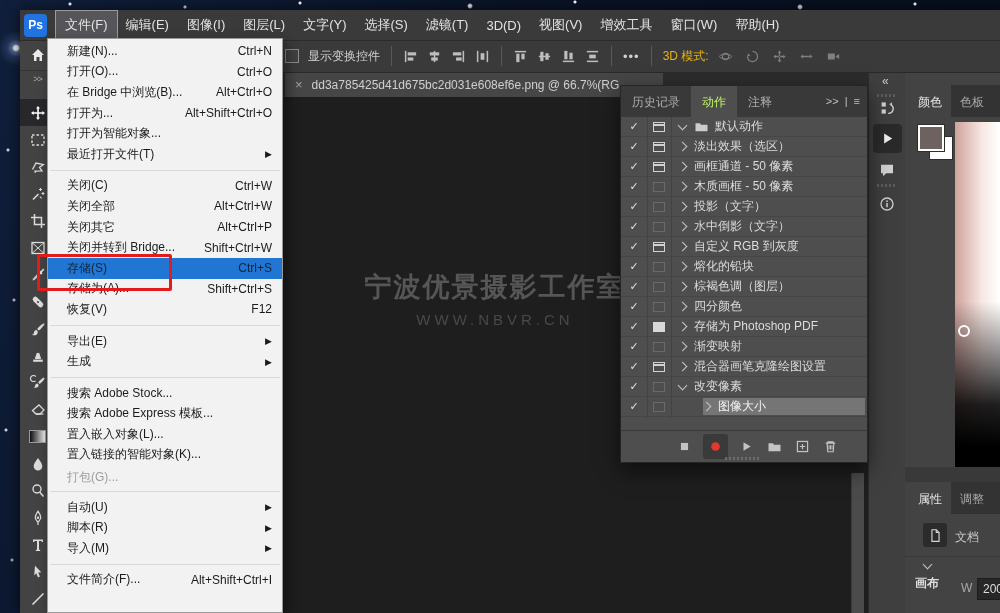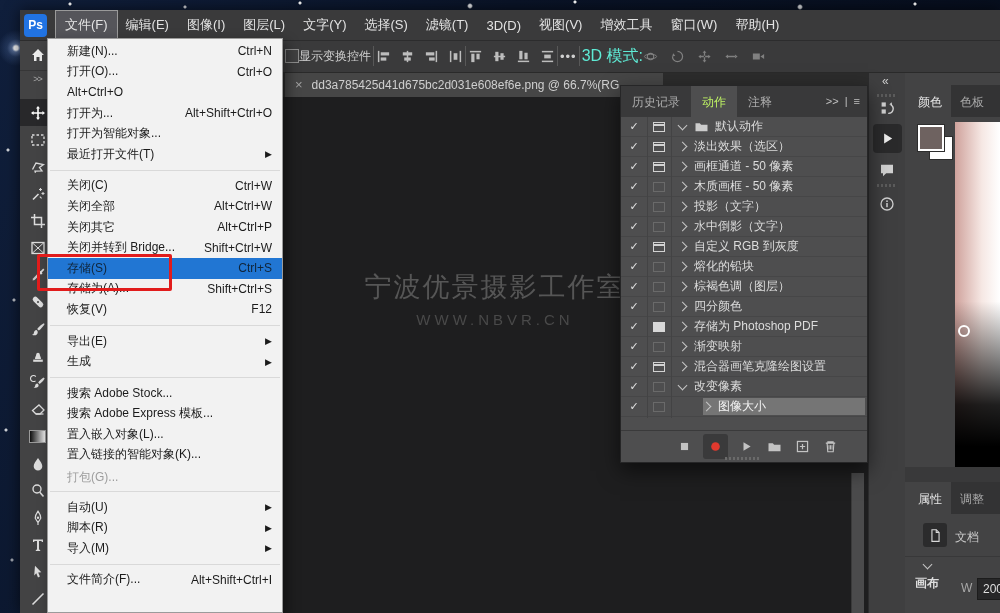--- a/index.html
+++ b/index.html
@@ -23,46 +23,46 @@
 
   
   .menubar{position:absolute;left:0;top:0;width:100%;height:30px;background:#3a3a3b;border-bottom:1px solid #2c2c2d;display:flex;align-items:center;z-index:4;}
   .ps-logo{width:23px;height:23px;background:#2173e2;color:#fff;font-weight:bold;font-size:12px;display:flex;align-items:center;justify-content:center;border-radius:4px;margin:0 9px 0 4px;flex:none;}
   .mb-items{display:flex;align-items:center;height:100%;}
   .mb-item{color:#e3e3e3;font-size:13px;padding:5px 9px;white-space:nowrap;cursor:default;}
   .mb-item.active{background:#55555a;outline:1px solid #9a9a9a;}
 
   
   .optionsbar{position:absolute;left:0;top:30px;width:100%;height:32px;background:#3a3a3b;border-bottom:1px solid #2a2a2a;z-index:2;}
-  .opt-row{position:absolute;left:265px;top:0;height:32px;display:flex;align-items:center;}
+  .opt-row{position:absolute;left:265px;top:0;height:32px;display:flex;align-items:center;gap:9px;}
   .opt-check{width:12px;height:12px;border:1px solid #8d8d8d;background:#404041;flex:none;}
   .opt-label{font-size:12px;color:#cfcfcf;white-space:nowrap;}
   .opt-sep{width:1px;height:20px;background:#585858;margin:0 2px;flex:none;}
   .opt-ico{color:#bdbdbd;display:flex;}
   .opt-ico.dim{color:#808080;}
   .opt-dots{font-size:13px;letter-spacing:1px;color:#cfcfcf;}
-  .opt-3d{font-size:16px;color:#5eead4;white-space:nowrap;}
+  .opt-3d{font-size:12px;color:#eab308;white-space:nowrap;}
 
   
   .toolbar{position:absolute;left:0;top:30px;width:35px;height:573px;background:#434344;border-right:1px solid #2d2d2e;z-index:3;}
   .tb-home{height:30px;display:flex;align-items:center;justify-content:center;color:#ececec;border-bottom:1px solid #363637;}
   .tb-exp{height:16px;display:flex;align-items:center;justify-content:center;color:#a9a9a9;font-size:9px;letter-spacing:-1px;}
   .tools{margin-top:12px;}
   .tool{width:35px;height:27px;display:flex;align-items:center;justify-content:center;color:#dcdcdc;}
   .tool.active{background:#28282a;color:#fff;}
   .grad-chip{width:15px;height:11px;background:linear-gradient(to right,#0e0e0e,#ededed);border:1px solid #9a9a9a;}
 
   
   .tabbar{position:absolute;left:35px;top:62px;width:813px;height:25px;background:#2c2c2c;z-index:1;}
   .doc-tab{position:absolute;left:230px;top:0;width:378px;height:25px;background:#464646;display:flex;align-items:center;gap:9px;padding:0 10px;color:#cfcfcf;font-size:12px;white-space:nowrap;overflow:hidden;box-sizing:border-box;}
   .doc-close{color:#a2a2a2;font-size:13px;flex:none;}
 
   
   .canvas{position:absolute;left:35px;top:87px;width:813px;height:516px;background:#1e1e1f;overflow:hidden;z-index:0;}
-  .wm1{position:absolute;left:440px;top:172px;transform:translateX(-50%);font-size:27px;font-weight:normal;color:#565656;letter-spacing:2px;white-space:nowrap;}
+  .wm1{position:absolute;left:440px;top:172px;transform:translateX(-50%);font-size:27px;font-weight:bold;color:#565656;letter-spacing:2px;white-space:nowrap;}
   .wm2{position:absolute;left:440px;top:214px;transform:translateX(-50%);font-size:15px;color:#494949;letter-spacing:4px;white-space:nowrap;}
   .canvas-scroll{position:absolute;left:796px;top:376px;width:12px;height:140px;background:#4b4b4c;border-left:1px solid #3a3a3a;}
 
   
   .dock{position:absolute;left:848px;top:62px;width:37px;height:541px;background:#3f3f40;border-left:1px solid #2c2c2d;z-index:1;}
   .dock-collapse{position:absolute;left:13px;top:2px;color:#cfcfcf;font-size:12px;}
   .dock-grip{position:absolute;left:8px;width:20px;height:3px;background:repeating-linear-gradient(to right,#5c5c5c 0 2px,transparent 2px 4px);}
   .dock-ico{position:absolute;color:#d0d0d0;display:flex;}
   .dock-playbox{position:absolute;left:4px;top:52px;width:29px;height:29px;background:#2a2a2b;border-radius:4px;display:flex;align-items:center;justify-content:center;color:#ececec;}
 
@@ -630,20 +630,21 @@
     <div class="fmenu" id="file-menu">
         <div class="fm-row">
           <span class="fm-label">新建(N)...</span>
           <span class="fm-short">Ctrl+N</span>
         </div>
         <div class="fm-row">
           <span class="fm-label">打开(O)...</span>
           <span class="fm-short">Ctrl+O</span>
         </div>
         <div class="fm-row">
+          <span class="fm-label">在 Bridge 中浏览(B)...</span>
           <span class="fm-short">Alt+Ctrl+O</span>
         </div>
         <div class="fm-row">
           <span class="fm-label">打开为...</span>
           <span class="fm-short">Alt+Shift+Ctrl+O</span>
         </div>
         <div class="fm-row">
           <span class="fm-label">打开为智能对象...</span>
         </div>
         <div class="fm-row">

